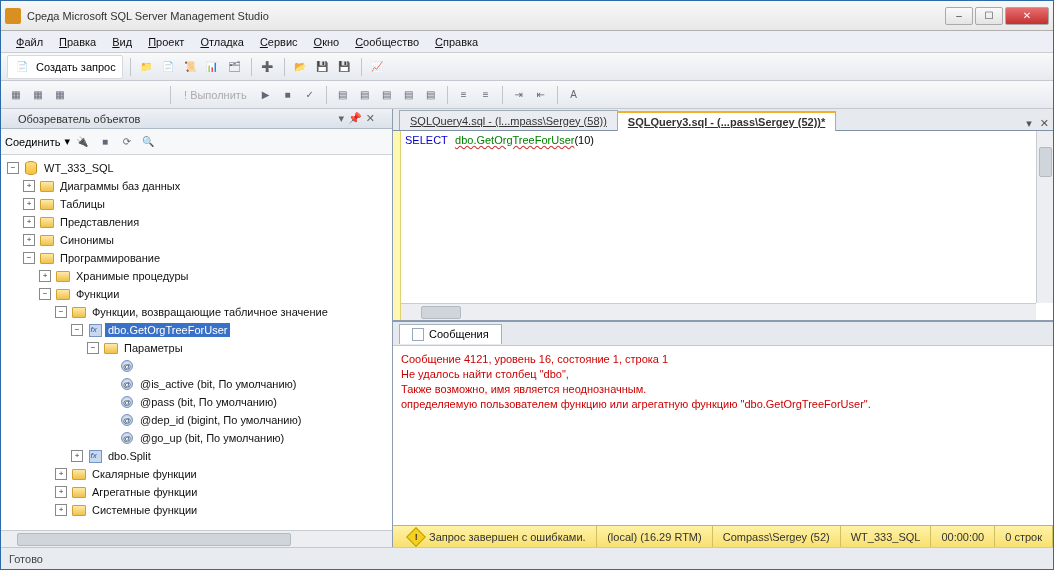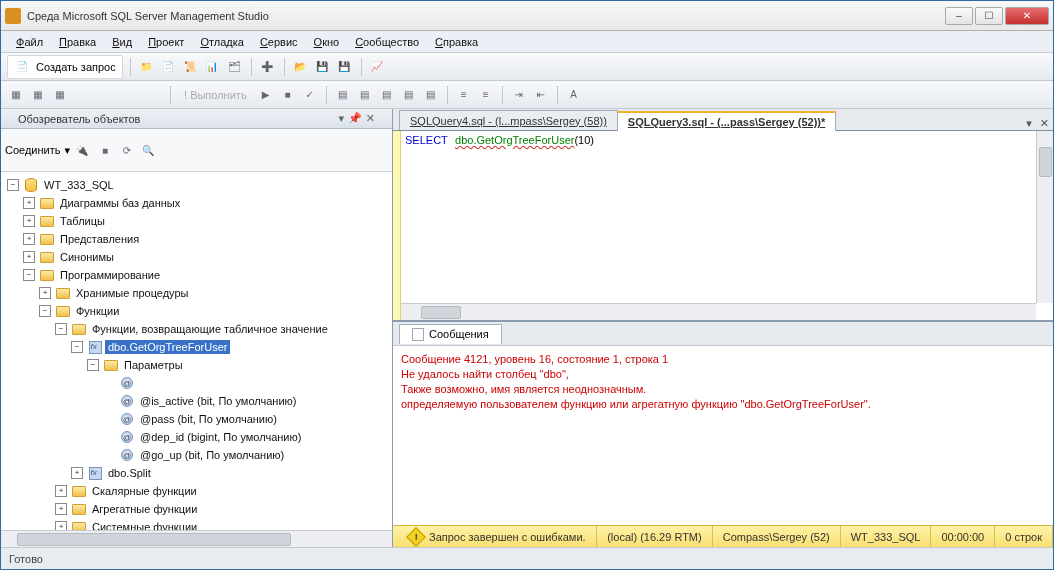--- a/index.html
+++ b/index.html
@@ -17,21 +17,21 @@
 .toolbar { height:28px; background:linear-gradient(#f8f9fb,#e6eaef); border-bottom:1px solid #c4c9d0; display:flex; align-items:center; padding:0 6px; gap:4px; }
 .tbicon { width:18px; height:18px; border:1px solid transparent; display:inline-flex; align-items:center; justify-content:center; border-radius:2px; color:#667; font-size:10px; }
 .tbsep { width:1px; height:18px; background:#c0c6cc; margin:0 3px; }
 .newquery { display:flex; align-items:center; gap:4px; padding:2px 6px; border:1px solid #d5d9de; background:#fff; border-radius:2px; }
 .toolbar2 { height:28px; background:linear-gradient(#f8f9fb,#e6eaef); border-bottom:1px solid #c4c9d0; display:flex; align-items:center; padding:0 6px; gap:4px; color:#999; }
 .exec { color:#aaa; padding:2px 6px; }
 .body { flex:1; display:flex; min-height:0; }
 .sidebar { width:392px; display:flex; flex-direction:column; border-right:1px solid #8b9bb0; background:#fff; min-height:0; }
 .panehdr { height:20px; background:linear-gradient(#eef1f6,#dce2ea); border-bottom:1px solid #b0bac5; display:flex; align-items:center; justify-content:space-between; padding:0 17px; font-size:11px; color:#333; }
 .panehdr .ctrls { display:flex; gap:4px; color:#666; }
-.connectbar { height:43px; display:flex; align-items:center; padding:0 4px; gap:4px; border-bottom:1px solid #d0d4d9; background:#f7f8fa; }
+.connectbar { height:26px; display:flex; align-items:center; padding:0 4px; gap:4px; border-bottom:1px solid #d0d4d9; background:#f7f8fa; }
 .tree { flex:1; overflow:auto; padding:4px 2px; white-space:nowrap; }
 .node { display:flex; align-items:center; height:18px; gap:2px; }
 .exp { width:12px; height:12px; border:1px solid #888; display:flex; align-items:center; justify-content:center; font-size:8px; line-height:1; color:#333; margin-right:2px; background:#fff; }
 .exp.blank { border:none; background:none; }
 .node .icon { width:16px; height:16px; display:inline-flex; align-items:center; justify-content:center; }
 .folder { width:14px; height:11px; background:linear-gradient(#ffe9a8,#f0c14b); border:1px solid #d0a030; border-radius:1px; }
 .db { width:12px; height:14px; background:linear-gradient(#ffe080,#f5c040); border-radius:6px/3px; border:1px solid #c79020; }
 .fn { width:13px; height:13px; background:#c8d8ee; border:1px solid #7794c0; position:relative; }
 .fn::after { content:"fx"; position:absolute; top:0; left:1px; font-size:8px; color:#345b9a; font-style:italic; }
 .param { width:12px; height:12px; border-radius:50%; background:radial-gradient(#fff,#9fb8dd); border:1px solid #7794c0; font-size:8px; color:#345; display:flex; align-items:center; justify-content:center; }

